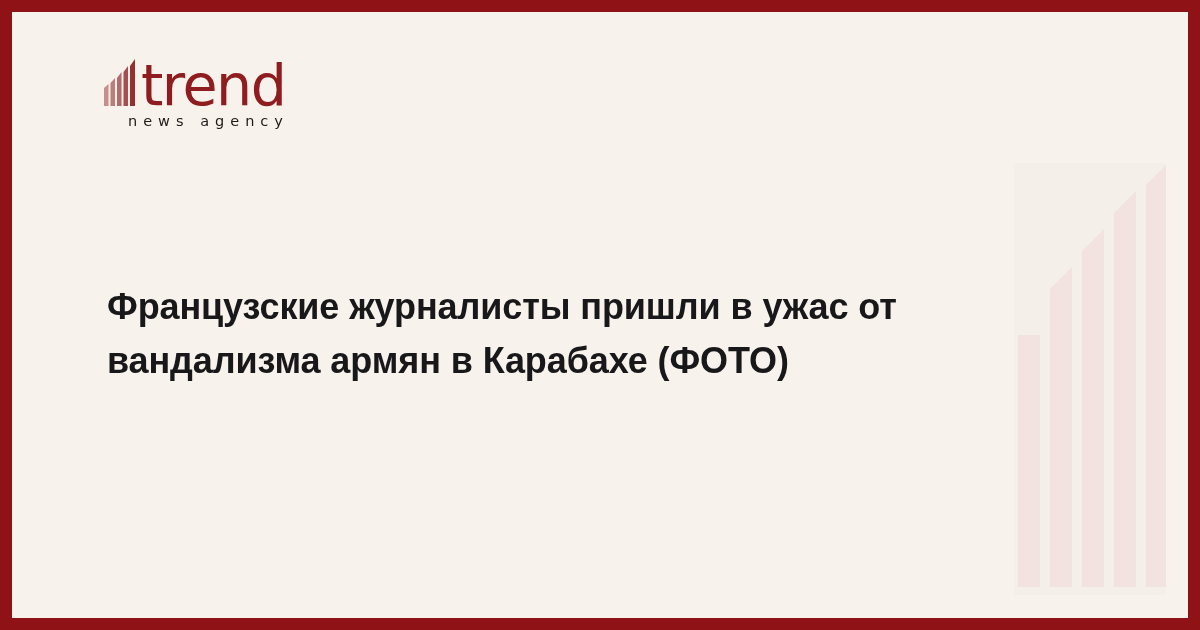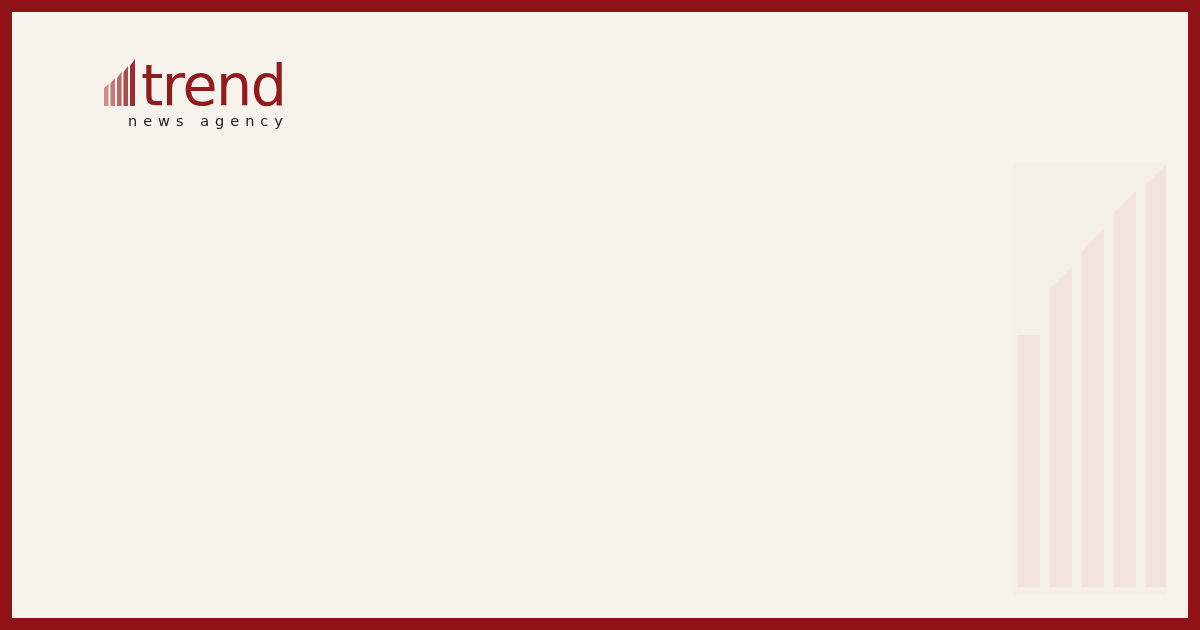--- a/index.html
+++ b/index.html
@@ -114,14 +114,18 @@
           <polygon points="13,20 17.5,14 17.5,48 13,48" fill="#B36A6A"></polygon>
           <polygon points="19.5,14 24,8 24,48 19.5,48" fill="#A45050"></polygon>
           <polygon points="26,8 31,1 31,48 26,48" fill="#94302F"></polygon>
         </svg>
       </span>
       <span id="logo-word">trend</span>
     </div>
     <div id="logo-sub">news agency</div>
   </div>
 
+  <div id="headline">
+    <span class="line">Французские журналисты пришли в ужас от</span>
+    <span class="line">вандализма армян в Карабахе (ФОТО)</span>
+  </div>
 
 </div>
 
 </body></html>

